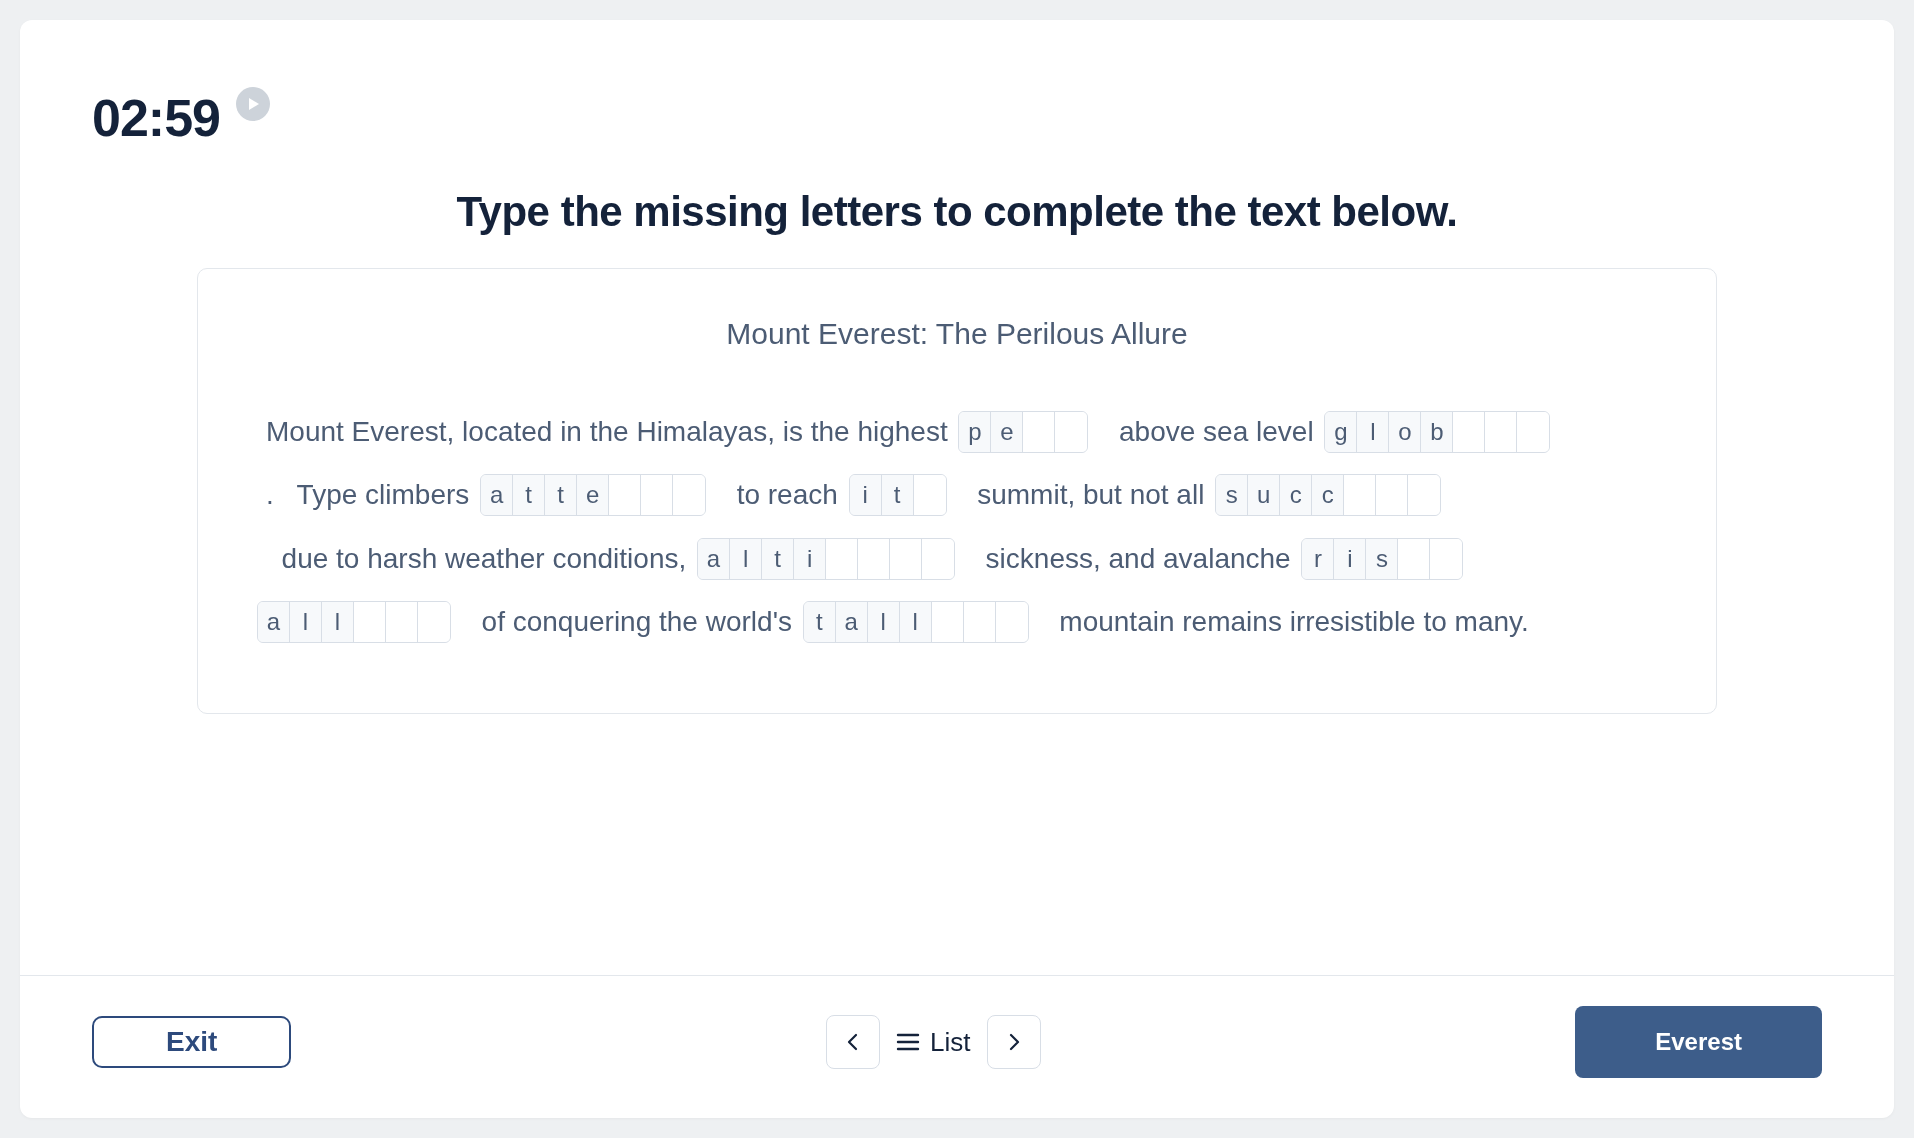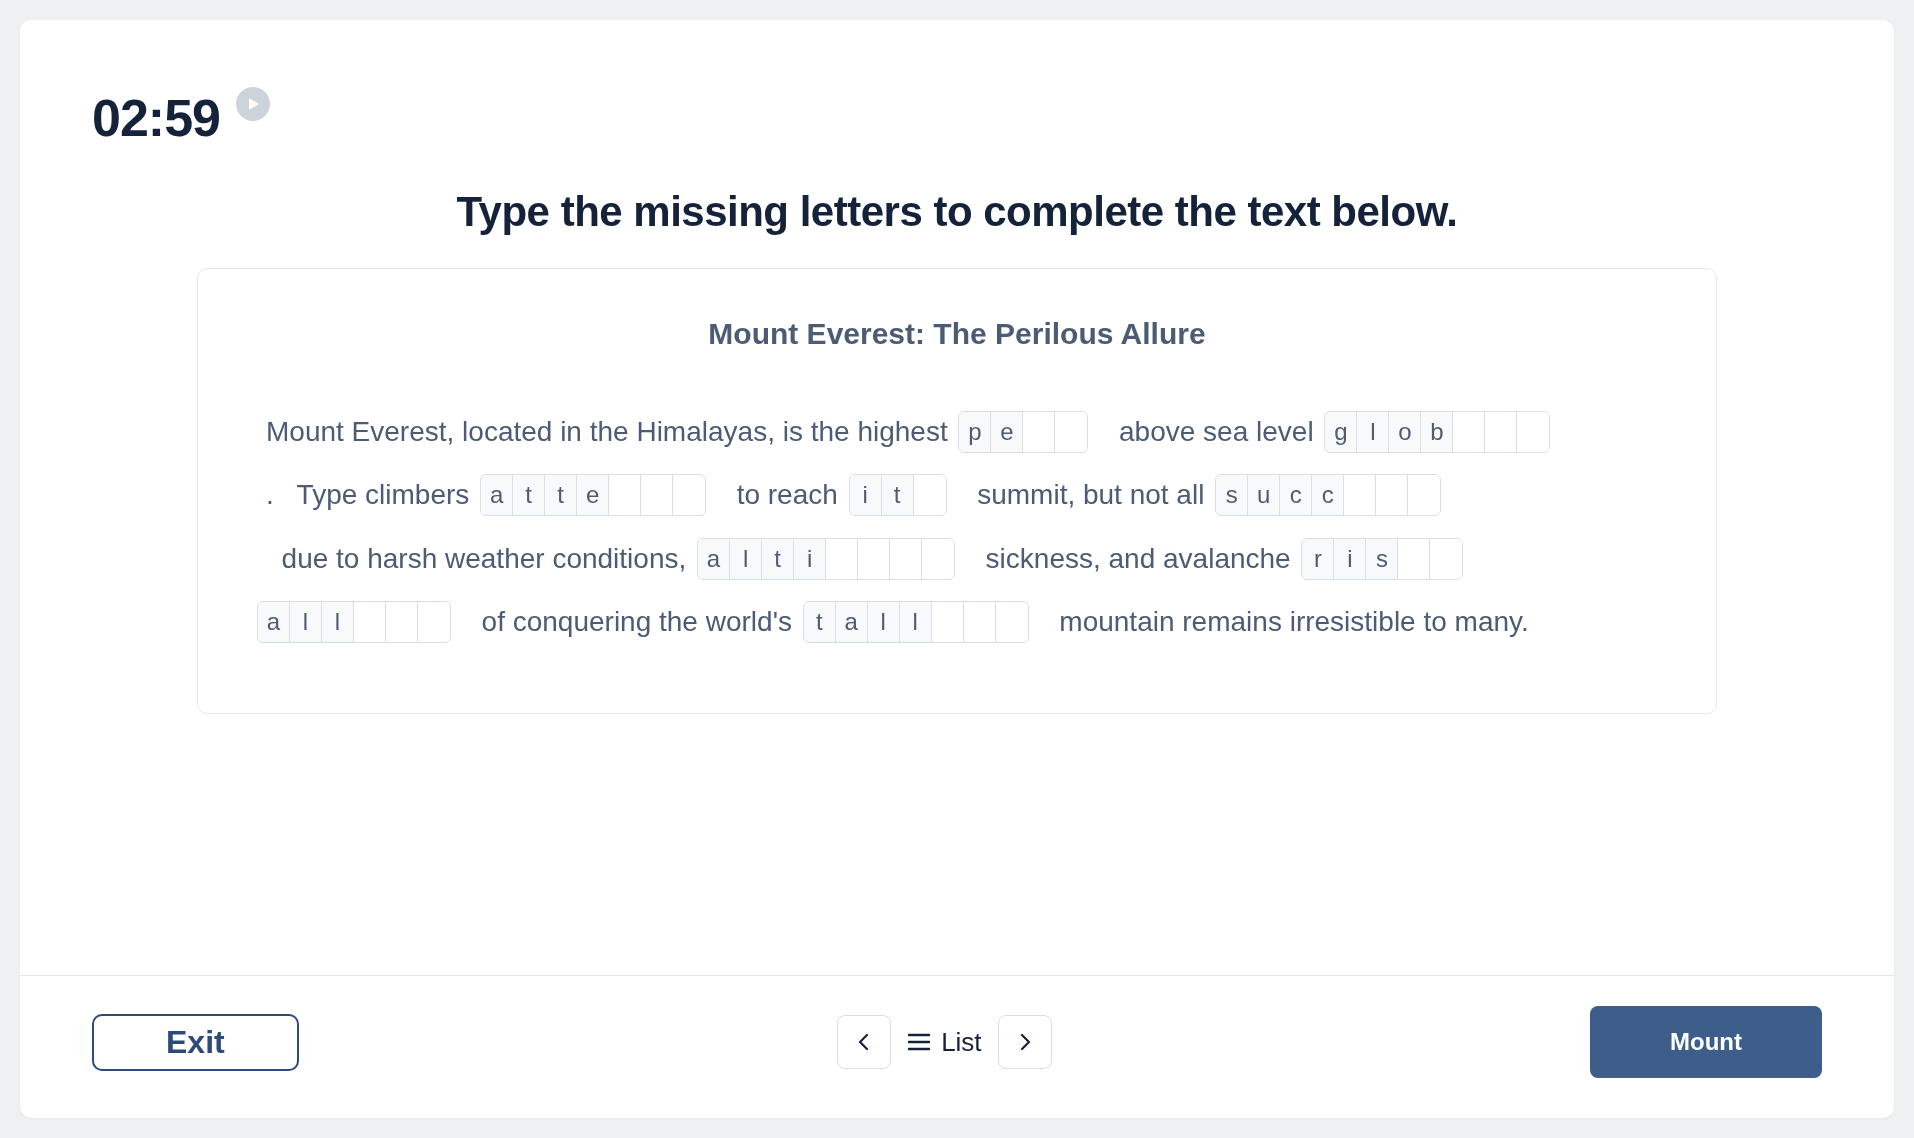--- a/index.html
+++ b/index.html
@@ -61,21 +61,21 @@
   .passage-wrap {
     margin: 0 auto;
     width: 1520px;
     border: 1px solid #e3e7ec;
     border-radius: 10px;
     padding: 48px 56px 60px 56px;
   }
   .passage-title {
     text-align: center;
     font-size: 30px;
-    font-weight: 700;
+    font-weight: 400;
     color: #4c5c74;
     margin-bottom: 48px;
   }
   .passage-body {
     font-size: 28px;
     color: #4c5c74;
     line-height: 62px;
   }
   .passage-body .txt {
     vertical-align: middle;
@@ -124,21 +124,21 @@
     border-top: 1px solid #e3e7ec;
     padding: 30px 72px 40px 72px;
     display: flex;
     align-items: center;
     justify-content: space-between;
   }
   .exit-btn {
     border: 2px solid #2d4a7c;
     background: #ffffff;
     color: #2d4a7c;
-    font-size: 32px;
+    font-size: 28px;
     font-weight: 700;
     border-radius: 10px;
     padding: 8px 72px;
     cursor: pointer;
   }
   .nav-group {
     display: flex;
     align-items: center;
     gap: 10px;
   }
@@ -273,17 +273,17 @@
             <line x1="2" y1="17" x2="22" y2="17" stroke="#14223a" stroke-width="2.4" stroke-linecap="round"></line>
           </svg>
           <span>List</span>
         </button>
         <button class="nav-btn">
           <svg width="18" height="18" viewBox="0 0 18 18">
               <polyline points="6,2 13,9 6,16" fill="none" stroke="#14223a" stroke-width="2.2" stroke-linecap="round" stroke-linejoin="round"></polyline>
             </svg>
         </button>
       </div>
-      <button class="submit-btn">Mount</button>
+      <button class="submit-btn">Everest</button>
     </div>
 
   </div>
 </div>
 
 </body></html>

